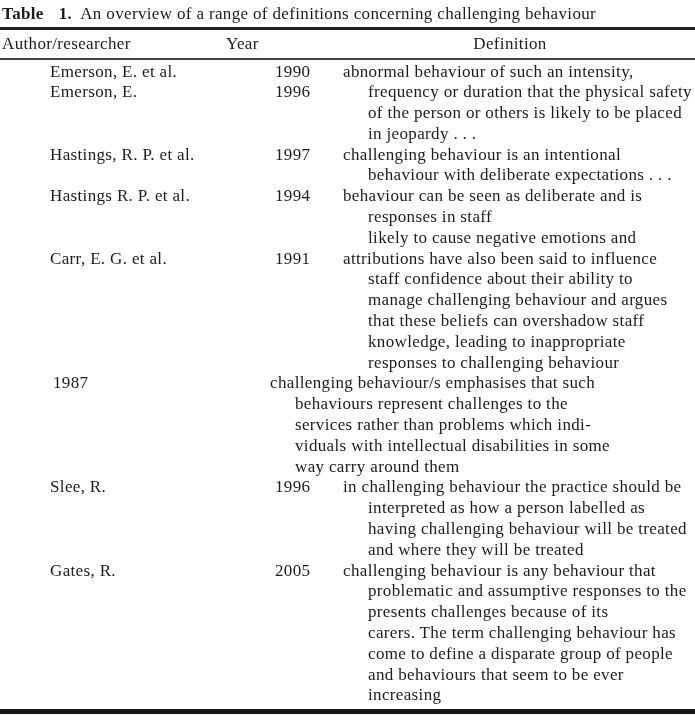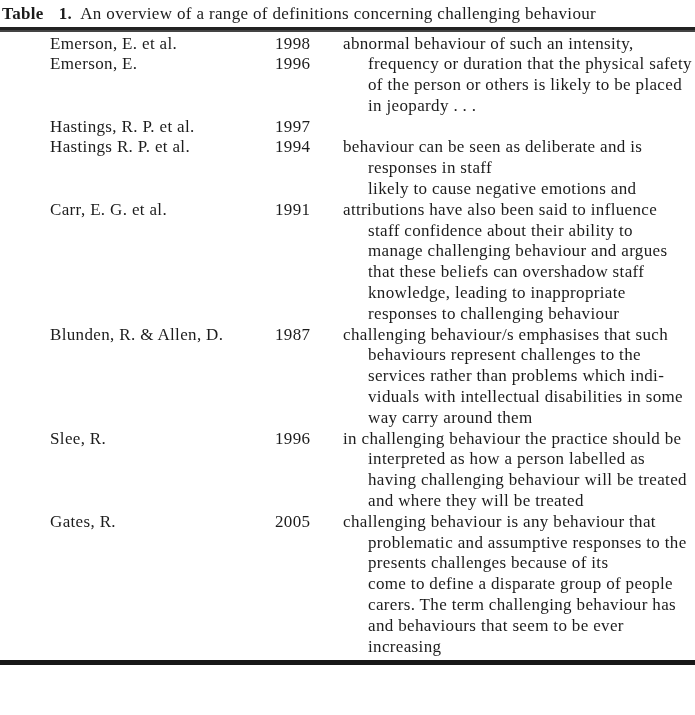--- a/index.html
+++ b/index.html
@@ -51,46 +51,55 @@
 <body>
 
 <div class="page">
 
   <div class="title">
     <span class="t-label">Table</span><span class="t-num">1.</span><span>An overview of a range of definitions concerning challenging behaviour</span>
   </div>
 
   <div class="rule-top"></div>
 
+  <div class="hdr">
+    <div class="h-author">Author/researcher</div>
+    <div class="h-year">Year</div>
+    <div class="h-def">Definition</div>
+  </div>
 
   <div class="rule-mid"></div>
 
   <div class="tbody" id="rows">
       <div class="row">
         <div class="cell author">
           <div class="line">Emerson, E. et al.</div>
           <div class="line">Emerson, E.</div>
         </div>
         <div class="cell year">
-          <div class="line">1998</div>
+          <div class="line">1990</div>
           <div class="line">1996</div>
         </div>
         <div class="cell def">
           <div class="line def-line">abnormal behaviour of such an intensity,</div>
           <div class="line def-line cont">frequency or duration that the physical safety</div>
           <div class="line def-line cont">of the person or others is likely to be placed</div>
           <div class="line def-line cont">in jeopardy . . .</div>
         </div>
       </div>
       <div class="row">
         <div class="cell author">
           <div class="line">Hastings, R. P. et al.</div>
         </div>
         <div class="cell year">
           <div class="line">1997</div>
+        </div>
+        <div class="cell def">
+          <div class="line def-line">challenging behaviour is an intentional</div>
+          <div class="line def-line cont">behaviour with deliberate expectations . . .</div>
         </div>
       </div>
       <div class="row">
         <div class="cell author">
           <div class="line">Hastings R. P. et al.</div>
         </div>
         <div class="cell year">
           <div class="line">1994</div>
         </div>
         <div class="cell def">
@@ -109,23 +118,20 @@
         <div class="cell def">
           <div class="line def-line">attributions have also been said to influence</div>
           <div class="line def-line cont">staff confidence about their ability to</div>
           <div class="line def-line cont">manage challenging behaviour and argues</div>
           <div class="line def-line cont">that these beliefs can overshadow staff</div>
           <div class="line def-line cont">knowledge, leading to inappropriate</div>
           <div class="line def-line cont">responses to challenging behaviour</div>
         </div>
       </div>
       <div class="row">
-        <div class="cell author">
-          <div class="line">Blunden, R. &amp; Allen, D.</div>
-        </div>
         <div class="cell year">
           <div class="line">1987</div>
         </div>
         <div class="cell def">
           <div class="line def-line">challenging behaviour/s emphasises that such</div>
           <div class="line def-line cont">behaviours represent challenges to the</div>
           <div class="line def-line cont">services rather than problems which indi-</div>
           <div class="line def-line cont">viduals with intellectual disabilities in some</div>
           <div class="line def-line cont">way carry around them</div>
         </div>
@@ -148,22 +154,22 @@
         <div class="cell author">
           <div class="line">Gates, R.</div>
         </div>
         <div class="cell year">
           <div class="line">2005</div>
         </div>
         <div class="cell def">
           <div class="line def-line">challenging behaviour is any behaviour that</div>
           <div class="line def-line cont">problematic and assumptive responses to the</div>
           <div class="line def-line cont">presents challenges because of its</div>
+          <div class="line def-line cont">carers. The term challenging behaviour has</div>
           <div class="line def-line cont">come to define a disparate group of people</div>
-          <div class="line def-line cont">carers. The term challenging behaviour has</div>
           <div class="line def-line cont">and behaviours that seem to be ever</div>
           <div class="line def-line cont">increasing</div>
         </div>
       </div>
     </div>
 
   <div class="rule-bottom"></div>
 
 </div>
 

